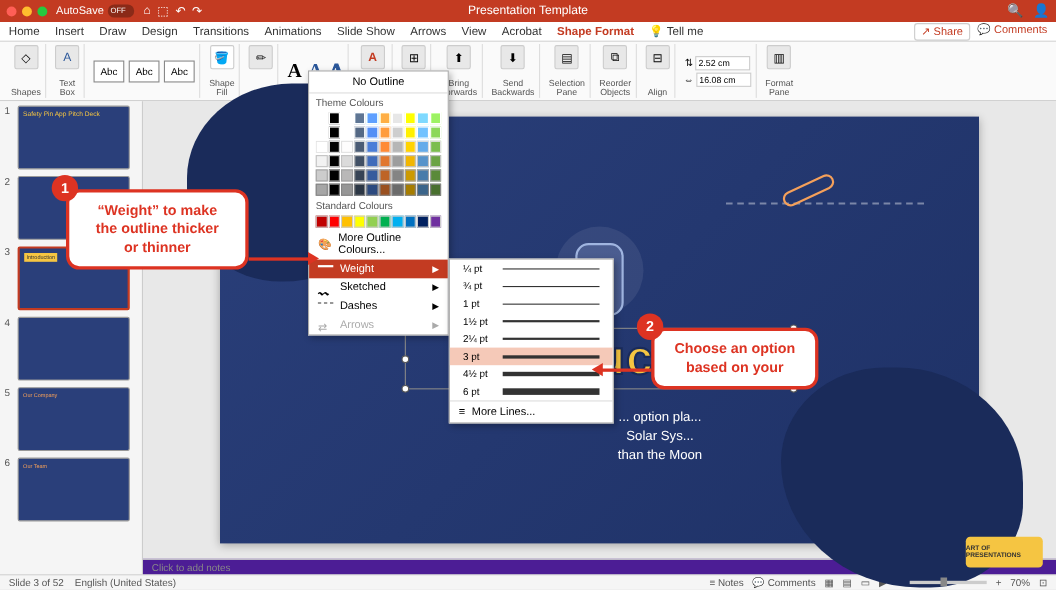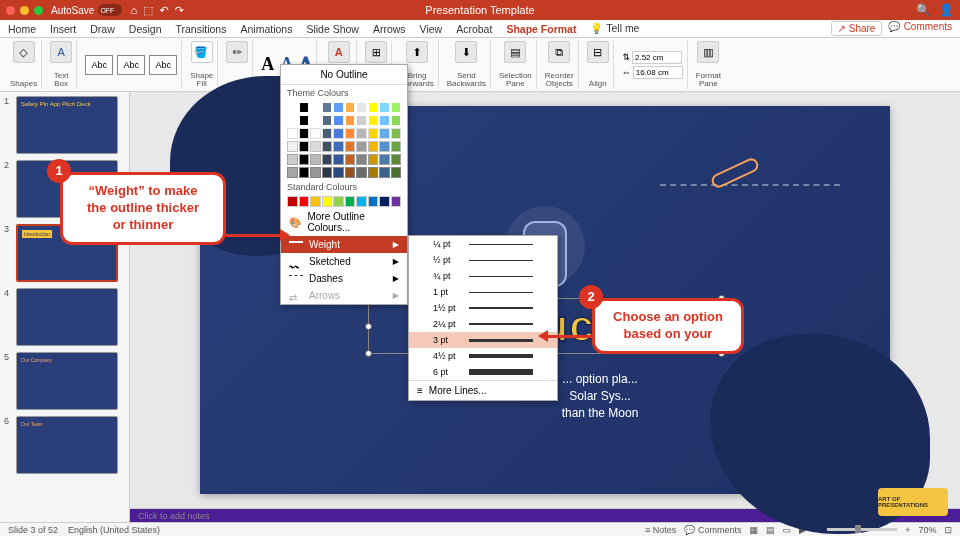--- a/index.html
+++ b/index.html
@@ -75,21 +75,21 @@
 .panel-section { padding: 3px 6px; font-size: 9px; color: #555; }
 .swatch-row { display: flex; gap: 1px; padding: 1px 6px; }
 .swatch { width: 11px; height: 11px; border: 1px solid #ccc; }
 .panel-item { padding: 3px 8px; display: flex; align-items: center; gap: 6px; cursor: default; }
 .panel-item .arrow { margin-left: auto; font-size: 8px; }
 .panel-item.hl { background: #c33b22; color: #fff; }
 .line-ic { width: 14px; height: 8px; display: inline-block; }
 
 
 .weight-panel { position: absolute; top: 235px; left: 408px; width: 150px; background: #fff; border: 1px solid #aaa; box-shadow: 2px 2px 6px rgba(0,0,0,0.3); font-size: 10px; z-index: 51; }
-.w-item { display: flex; align-items: center; padding: 3px 24px; gap: 6px; justify-content: flex-end; }
+.w-item { display: flex; align-items: center; padding: 3px 12px; gap: 6px; justify-content: flex-end; }
 .w-item.hl { background: #f5c9b8; }
 .w-label { width: 30px; font-size: 9px; }
 .w-line { flex: 1; height: 0; border-top-style: solid; border-color: #333; }
 .w-more { padding: 4px 8px; border-top: 1px solid #ddd; display: flex; gap: 6px; }
 
 
 .callout { position: absolute; background: #fff; border: 3px solid #d32; border-radius: 12px; padding: 8px 12px; text-align: center; font-size: 13px; font-weight: 600; color: #d32; line-height: 1.3; z-index: 60; }
 .callout-num { position: absolute; width: 24px; height: 24px; background: #d32; color: #fff; border-radius: 50%; display: flex; align-items: center; justify-content: center; font-weight: bold; font-size: 13px; }
 .arrow-line { position: absolute; height: 3px; background: #d32; z-index: 59; }
 .arrow-head { position: absolute; width: 0; height: 0; z-index: 59; }
@@ -414,24 +414,20 @@
       <span class="arrow">▶</span>
     </div>
 </div>
 
 <div class="weight-panel">
     <div class="w-item">
       <span class="w-label">¼ pt</span>
       <span class="w-line" style="border-top-width: 0.5px;"></span>
     </div>
     <div class="w-item">
-      <span class="w-label">½ pt</span>
-      <span class="w-line" style="border-top-width: 0.75px;"></span>
-    </div>
-    <div class="w-item">
       <span class="w-label">¾ pt</span>
       <span class="w-line" style="border-top-width: 1px;"></span>
     </div>
     <div class="w-item">
       <span class="w-label">1 pt</span>
       <span class="w-line" style="border-top-width: 1.5px;"></span>
     </div>
     <div class="w-item">
       <span class="w-label">1½ pt</span>
       <span class="w-line" style="border-top-width: 2px;"></span>

